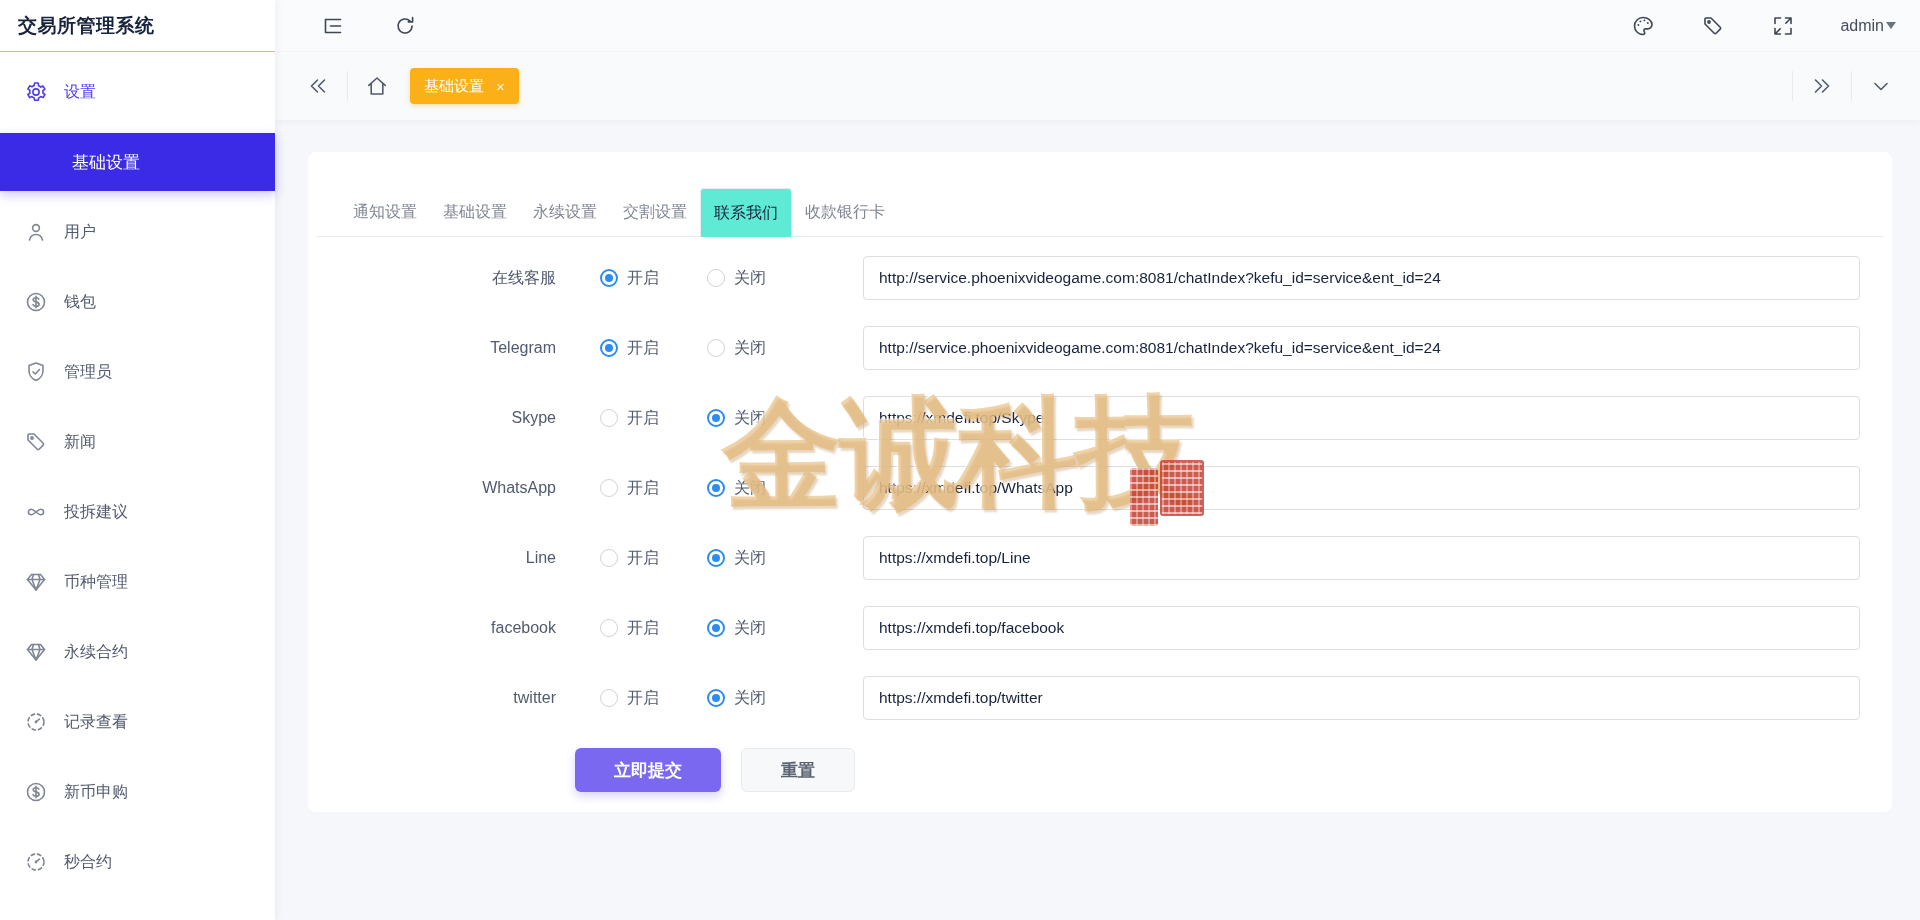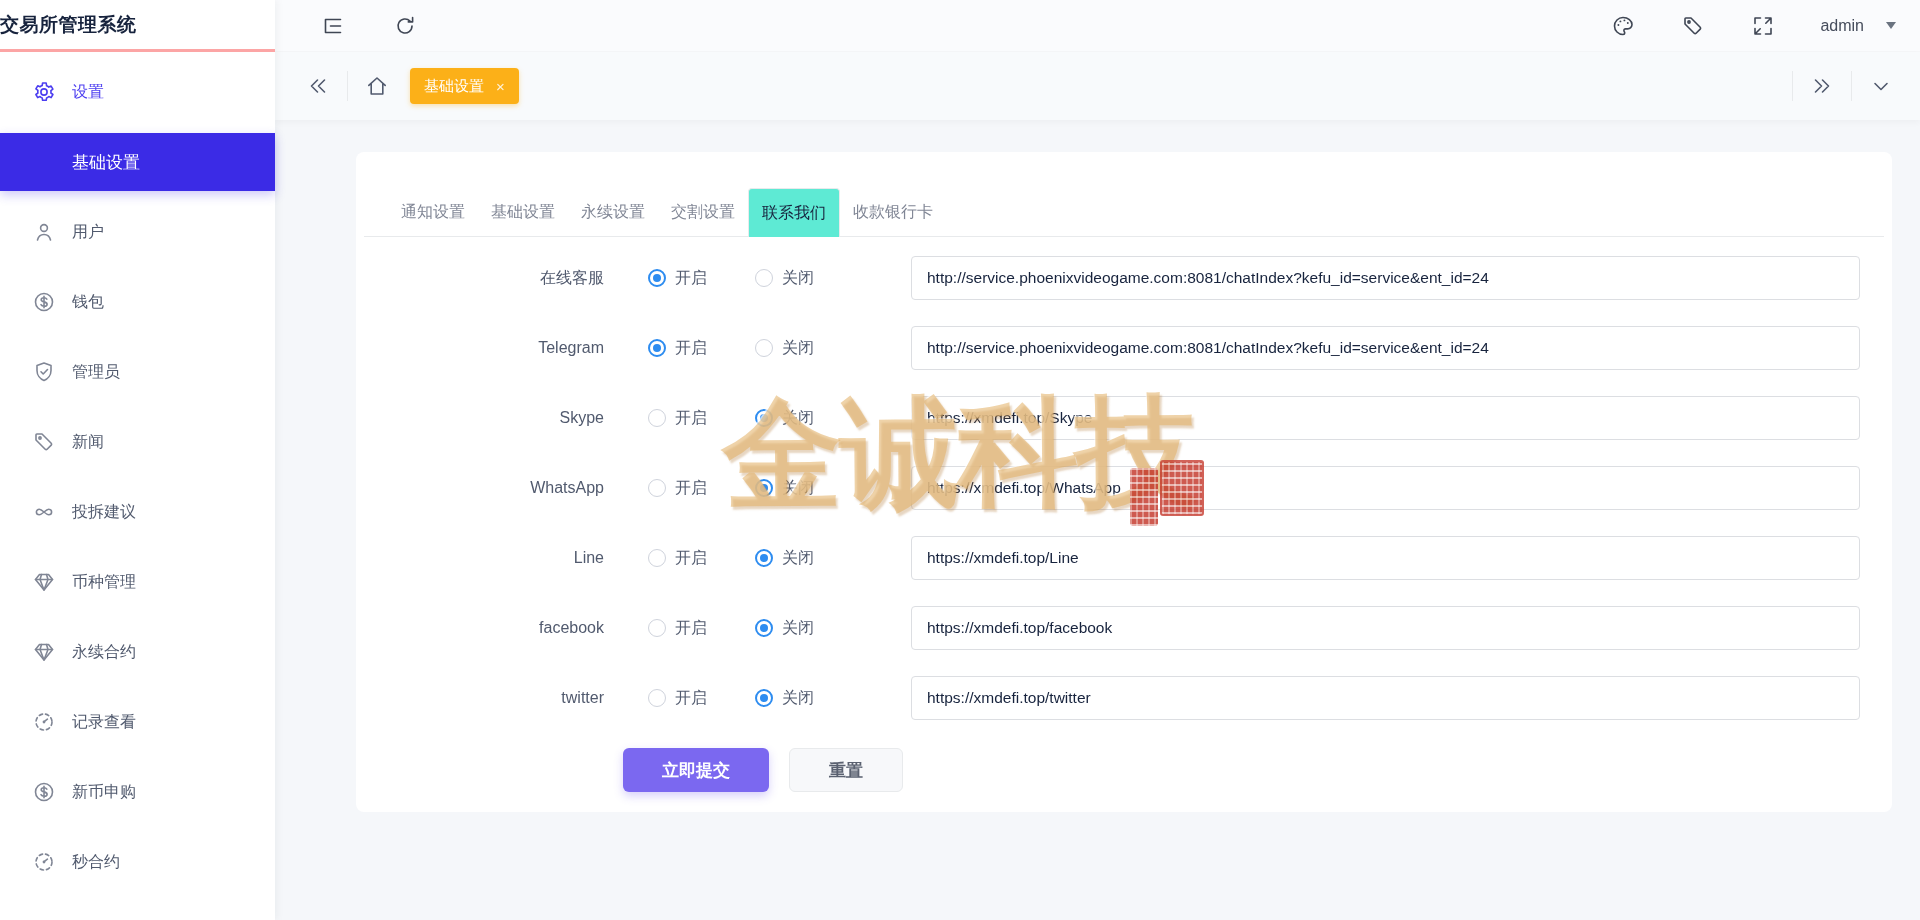--- a/index.html
+++ b/index.html
@@ -11,27 +11,27 @@
   svg { display:block; }
   .ic { display:inline-flex; align-items:center; justify-content:center; }
   .ic svg { stroke:currentColor; fill:none; stroke-width:1.6; stroke-linecap:round; stroke-linejoin:round; }
 
   
   .sidebar {
     position:absolute; left:0; top:0; width:275px; height:920px;
     background:#fff; z-index:20; box-shadow:2px 0 8px rgba(29,35,41,.05);
   }
   .logo {
-    height:52px; display:flex; align-items:center; 
+    height:52px; display:flex; align-items:center; padding-left:18px;
     font-size:19px; font-weight:bold; color:#17233d; letter-spacing:.5px;
-    border-bottom:3px solid #fca5a5;
+    border-bottom:1px solid #fca5a5;
   }
   .nav { padding-top:5px; }
   .nav-item {
-    height:70px; display:flex; align-items:center; padding-left:32px;
+    height:70px; display:flex; align-items:center; padding-left:24px;
     font-size:16px; color:#515a6e; cursor:pointer;
   }
   .nav-item .ic { width:24px; height:24px; margin-right:16px; color:#808695; }
   .nav-item.active { color:#4b3df0; }
   .nav-item.active .ic { color:#4b3df0; }
   .nav-sub {
     height:70px; display:flex; align-items:center; cursor:pointer;
   }
   .nav-sub .band {
     height:58px; width:100%; display:flex; align-items:center; padding-left:72px;
@@ -44,39 +44,39 @@
   
   .main { position:absolute; left:275px; top:0; width:1645px; height:920px; }
   .header {
     height:52px; background:#fafbfd; display:flex; align-items:center;
     padding:0 24px 0 45px; border-bottom:1px solid rgba(0,0,0,.02);
   }
   .header .ic { width:26px; height:26px; color:#3f4654; cursor:pointer; }
   .h-refresh { margin-left:46px; }
   .h-spacer { flex:1; }
   .h-right { display:flex; align-items:center; gap:44px; }
-  .h-user { display:flex; align-items:center; gap:22px; cursor:pointer; font-size:16px; color:#454c5b; }
+  .h-user { display:flex; align-items:center; gap:2px; cursor:pointer; font-size:16px; color:#454c5b; }
   .caret { width:0; height:0; border-left:5.5px solid transparent; border-right:5.5px solid transparent; border-top:7px solid #6a7380; }
 
   .tagbar {
     height:68px; background:#f8fafc; display:flex; align-items:center;
     padding:0 26px 0 30px; box-shadow:0 3px 6px rgba(0,0,0,.03); position:relative; z-index:5;
   }
   .tagbar .ic { width:26px; height:26px; color:#515a6e; cursor:pointer; }
   .vdiv { width:1px; height:30px; background:#e8eaec; margin:0 16px; }
   .tag {
     display:flex; align-items:center; height:36px; padding:0 14px; margin-left:20px;
     background:#fcb018; border-radius:4px; color:#fff; font-size:15px; cursor:pointer;
     box-shadow:0 2px 5px rgba(252,176,24,.35);
   }
   .tag .x { margin-left:12px; font-size:15px; color:rgba(255,255,255,.85); line-height:1; }
   .t-spacer { flex:1; }
 
   
-  .content { padding:32px 28px 0 33px;margin-left:48px; }
+  .content { padding:32px 28px 0 33px; }
   .card {
     background:#fff; border-radius:8px; height:660px; padding:36px 8px 0 8px;
   }
   .tabs {
     display:flex; border-bottom:1px solid #e8eaec; padding-left:24px; height:49px;
   }
   .tab {
     padding:0 13px; font-size:16px; color:#808695; display:flex; align-items:center;
     cursor:pointer; position:relative; background:transparent;
   }

